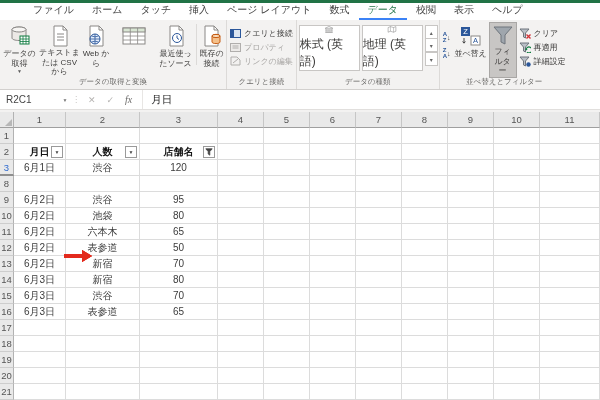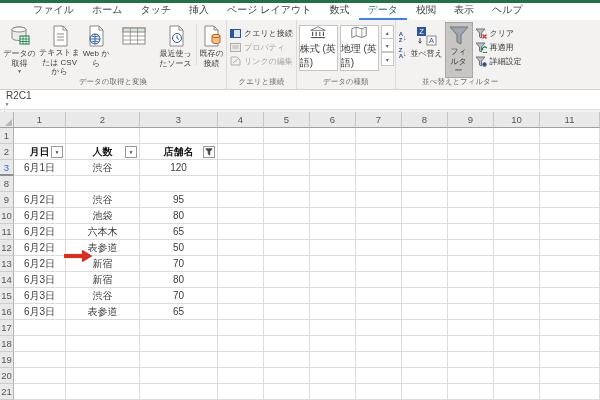--- a/index.html
+++ b/index.html
@@ -20,31 +20,31 @@
   .rgroup + .rgroup { border-left:1px solid #dcdad8; }
   .rgroup-label { position:absolute; bottom:0; left:0; right:0; text-align:center; font-size:7.5px; color:#6b6a68; padding-bottom:2px; white-space:nowrap; }
   .bigbtn { display:flex; flex-direction:column; align-items:center; text-align:center; font-size:8px; line-height:1.2; color:#3b3a39; padding:1px 1px; }
   .bigbtn .icn { height:26px; display:flex; align-items:center; justify-content:center; }
   .bigbtn .lbl { width:100%; }
   .caret { font-size:5px; color:#5a5a5a; }
   .gdiv { width:1px; background:#dcdad8; margin:2px 1px 13px 1px; }
   .sidecol { display:flex; flex-direction:column; justify-content:flex-start; padding:4px 2px 0 2px; }
   .sideitem { display:flex; align-items:center; gap:3px; height:14px; font-size:8px; color:#3b3a39; white-space:nowrap; }
   .sideitem.disabled { color:#a8a6a4; }
-  .card { width:39px; height:46px; margin:3px 1px 0 1px; background:#fff; border:1px solid #c8c6c4; display:flex; flex-direction:column; align-items:center; justify-content:center; gap:3px; font-size:10px; color:#3b3a39; }
+  .card { width:61px; height:46px; margin:3px 1px 0 1px; background:#fff; border:1px solid #c8c6c4; display:flex; flex-direction:column; align-items:center; justify-content:center; gap:3px; font-size:12px; color:#3b3a39; }
   .gscroll { width:13px; display:flex; flex-direction:column; margin:3px 0 13px 1px; }
   .gscroll div { flex:1; background:#fff; border:1px solid #c8c6c4; margin-bottom:-1px; font-size:6px; color:#666; display:flex; align-items:center; justify-content:center; }
   .sortcol { display:flex; flex-direction:column; justify-content:center; gap:4px; padding:0 2px 10px 2px; }
   .sortsmall { font-size:7px; font-weight:bold; color:#2b579a; line-height:1; display:flex; align-items:center; }
   .sortsmall .stack { display:flex; flex-direction:column; font-size:6px; }
   .sortsmall .dn { color:#444; font-size:7px; }
   .bigbtn.active-btn { background:#c8c6c4; border:1px solid #a9a7a5; }
 
   
-  .fbar { height:20px; background:#fff; border-bottom:1px solid #e1dfdd; display:flex; align-items:stretch;flex-direction:column; }
+  .fbar { height:20px; background:#fff; border-bottom:1px solid #e1dfdd; display:flex; align-items:stretch; }
   .namebox { width:58px; display:flex; align-items:center; padding-left:6px; font-size:10px; color:#444; }
   .nb-caret { width:14px; display:flex; align-items:center; justify-content:center; font-size:5px; color:#777; }
   .fdots { width:8px; display:flex; align-items:center; justify-content:center; font-size:8px; color:#c4c2c0; }
   .fbtns { display:flex; align-items:center; gap:11px; padding:0 10px 0 8px; }
   .fbtn-x, .fbtn-ok { font-size:9px; color:#b6b4b2; }
   .fbtn-fx { font-family:"Liberation Serif","DejaVu Serif",serif; font-style:italic; font-size:10px; color:#6d6c6b; }
   .fcontent { flex:1; border-left:1px solid #e8e6e4; display:flex; align-items:center; padding-left:8px; font-size:10.5px; color:#222; }
 
   .gapstrip { height:2px; background:#f3f2f1; }
 

